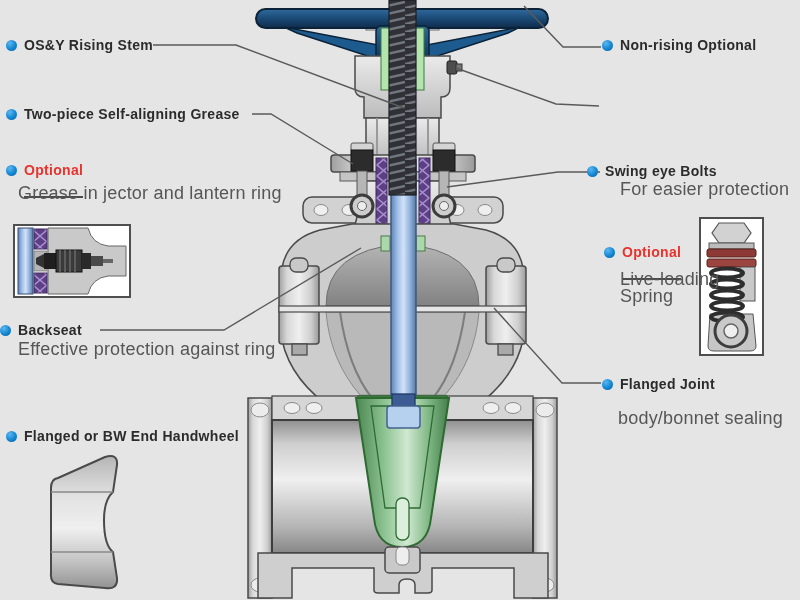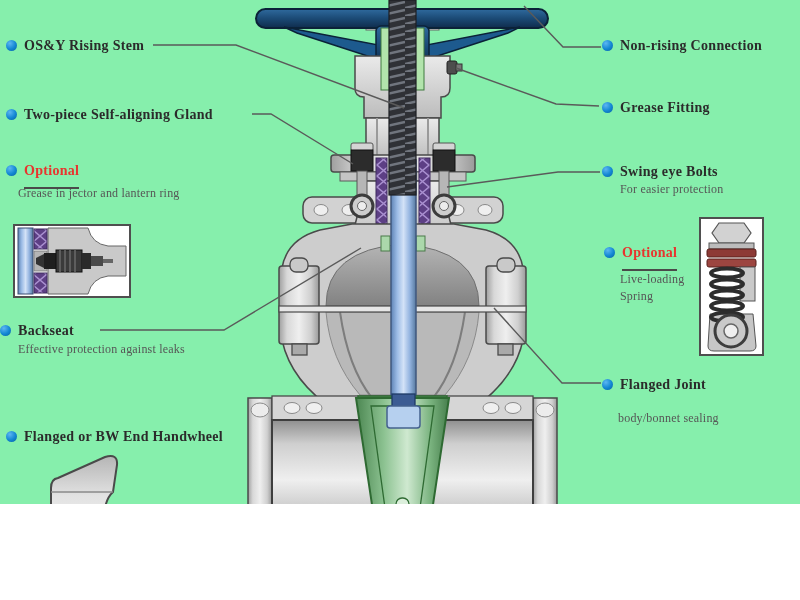--- a/index.html
+++ b/index.html
@@ -1,31 +1,31 @@
 <!DOCTYPE html>
 <html><head>
 <meta charset="utf-8">
 <style>
   html,body{margin:0;padding:0;background:#ffffff;}
   .stage{
-    position:relative;width:800px;height:504px;background:#86efac;overflow:hidden;
-    font-family:Liberation Serif, serif;
+    position:relative;width:800px;height:600px;background:#e5e5e5;overflow:hidden;
+    font-family:Liberation Sans, sans-serif;
   }
   .stage svg{position:absolute;left:0;top:0;}
   .lbl{
     position:absolute;display:flex;align-items:flex-start;white-space:nowrap;
     font-size:14px;font-weight:bold;color:#2b2b2b;letter-spacing:.3px;line-height:17px;
   }
   .dot{
     width:11px;height:11px;border-radius:50%;margin:3px 7px 0 0;flex:0 0 auto;
     background:radial-gradient(circle at 35% 30%, #5cb6f2 0%, #1286d2 55%, #0b5fa0 100%);
   }
-  .optional-text{color:#e8342e;border-bottom:2.5px solid #4a4a4a;padding-bottom:8px;}
+  .optional-text{color:#e8342e;border-bottom:2.5px solid #4a4a4a;padding-bottom:17px;}
   .sub{
-    position:absolute;font-size:12px;font-weight:normal;color:#565656;
+    position:absolute;font-size:18px;font-weight:normal;color:#565656;
     white-space:nowrap;line-height:15px;letter-spacing:.2px;
   }
 </style>
 </head>
 <body>
 
 <div class="stage">
 
 <svg width="800" height="600" viewBox="0 0 800 600">
   <defs>
@@ -246,51 +246,47 @@
   </g>
 </svg>
 
 <div class="lbl" style="left:6px;top:37px">
   <span class="dot"></span>
   <span>OS&amp;Y Rising Stem</span>
 </div>
 
 <div class="lbl" style="left:6px;top:106px">
   <span class="dot"></span>
-  <span>Two-piece Self-aligning Gland</span>
+  <span>Two-piece Self-aligning Grease</span>
 </div>
 
 <div class="lbl" style="left:6px;top:162px">
   <span class="dot"></span>
   <span class="optional-text">Optional</span>
 </div>
 <div class="sub" style="left:18px;top:186px">Grease in jector and lantern ring</div>
 
 <div class="lbl" style="left:0;top:322px">
   <span class="dot"></span>
   <span>Backseat</span>
 </div>
-<div class="sub" style="left:18px;top:342px">Effective protection against leaks</div>
+<div class="sub" style="left:18px;top:342px">Effective protection against ring</div>
 
 <div class="lbl" style="left:6px;top:428px">
   <span class="dot"></span>
   <span>Flanged or BW End Handwheel</span>
 </div>
 
 <div class="lbl" style="left:602px;top:37px">
   <span class="dot"></span>
-  <span>Non-rising Connection</span>
-</div>
-
-<div class="lbl" style="left:602px;top:99px">
-  <span class="dot"></span>
-  <span>Grease Fitting</span>
-</div>
-
-<div class="lbl" style="left:602px;top:163px">
+  <span>Non-rising Optional</span>
+</div>
+
+
+<div class="lbl" style="left:587px;top:163px">
   <span class="dot"></span>
   <span>Swing eye Bolts</span>
 </div>
 <div class="sub" style="left:620px;top:182px">For easier protection</div>
 
 <div class="lbl" style="left:604px;top:244px">
   <span class="dot"></span>
   <span class="optional-text">Optional</span>
 </div>
 <div class="sub" style="left:620px;top:272px">Live-loading</div>

